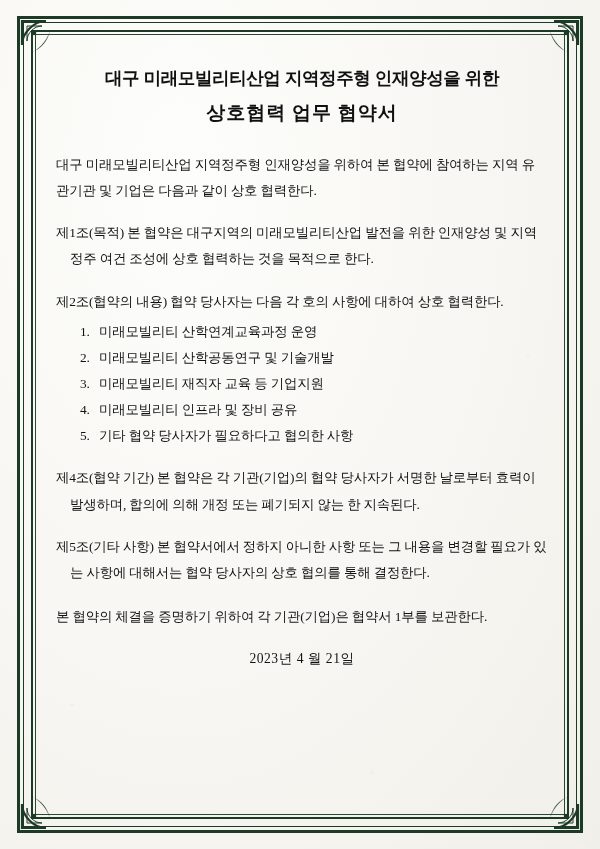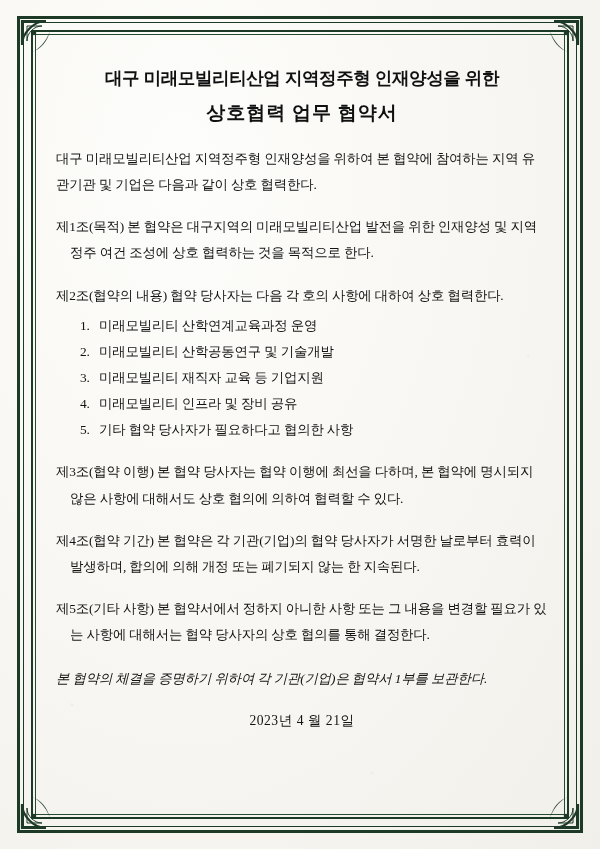--- a/index.html
+++ b/index.html
@@ -79,21 +79,21 @@
     position: absolute;
     left: 56px;
     top: 66px;
     right: 52px;
     bottom: 60px;
     color: #121212;
   }
 
   .title-block {
     text-align: center;
-    margin-bottom: 20px;
+    margin-bottom: 26px;
   }
   .title-line1 {
     font-family: "Liberation Sans", "DejaVu Sans", sans-serif;
     font-weight: bold;
     font-size: 17.5px;
     letter-spacing: -0.4px;
     color: #101010;
     margin-bottom: 10px;
     white-space: nowrap;
   }
@@ -134,21 +134,20 @@
     font-size: 13.4px;
   }
   ol.items li .num {
     display: inline-block;
     width: 19px;
   }
 
   .closing {
     margin-top: 18px;
     margin-bottom: 16px;
-    font-style: italic;
   }
   .date {
     text-align: center;
     font-size: 13.6px;
     letter-spacing: 0.5px;
     margin-top: 10px;
   }
 
   
   .speckle {
@@ -237,24 +236,20 @@
           <span class="num">3.</span><span>미래모빌리티 재직자 교육 등 기업지원</span>
         </li>
         <li>
           <span class="num">4.</span><span>미래모빌리티 인프라 및 장비 공유</span>
         </li>
         <li>
           <span class="num">5.</span><span>기타 협약 당사자가 필요하다고 협의한 사항</span>
         </li>
       </ol>
 
-      <p class="para hang">
-        <span class="clause-label">제3조(협약 이행)</span>
-        <span>본 협약 당사자는 협약 이행에 최선을 다하며, 본 협약에 명시되지 않은 사항에 대해서도 상호 협의에 의하여 협력할 수 있다.</span>
-      </p>
 
       <p class="para hang">
         <span class="clause-label">제4조(협약 기간)</span>
         <span>본 협약은 각 기관(기업)의 협약 당사자가 서명한 날로부터 효력이 발생하며, 합의에 의해 개정 또는 폐기되지 않는 한 지속된다.</span>
       </p>
 
       <p class="para hang">
         <span class="clause-label">제5조(기타 사항)</span>
         <span>본 협약서에서 정하지 아니한 사항 또는 그 내용을 변경할 필요가 있는 사항에 대해서는 협약 당사자의 상호 협의를 통해 결정한다.</span>
       </p>

